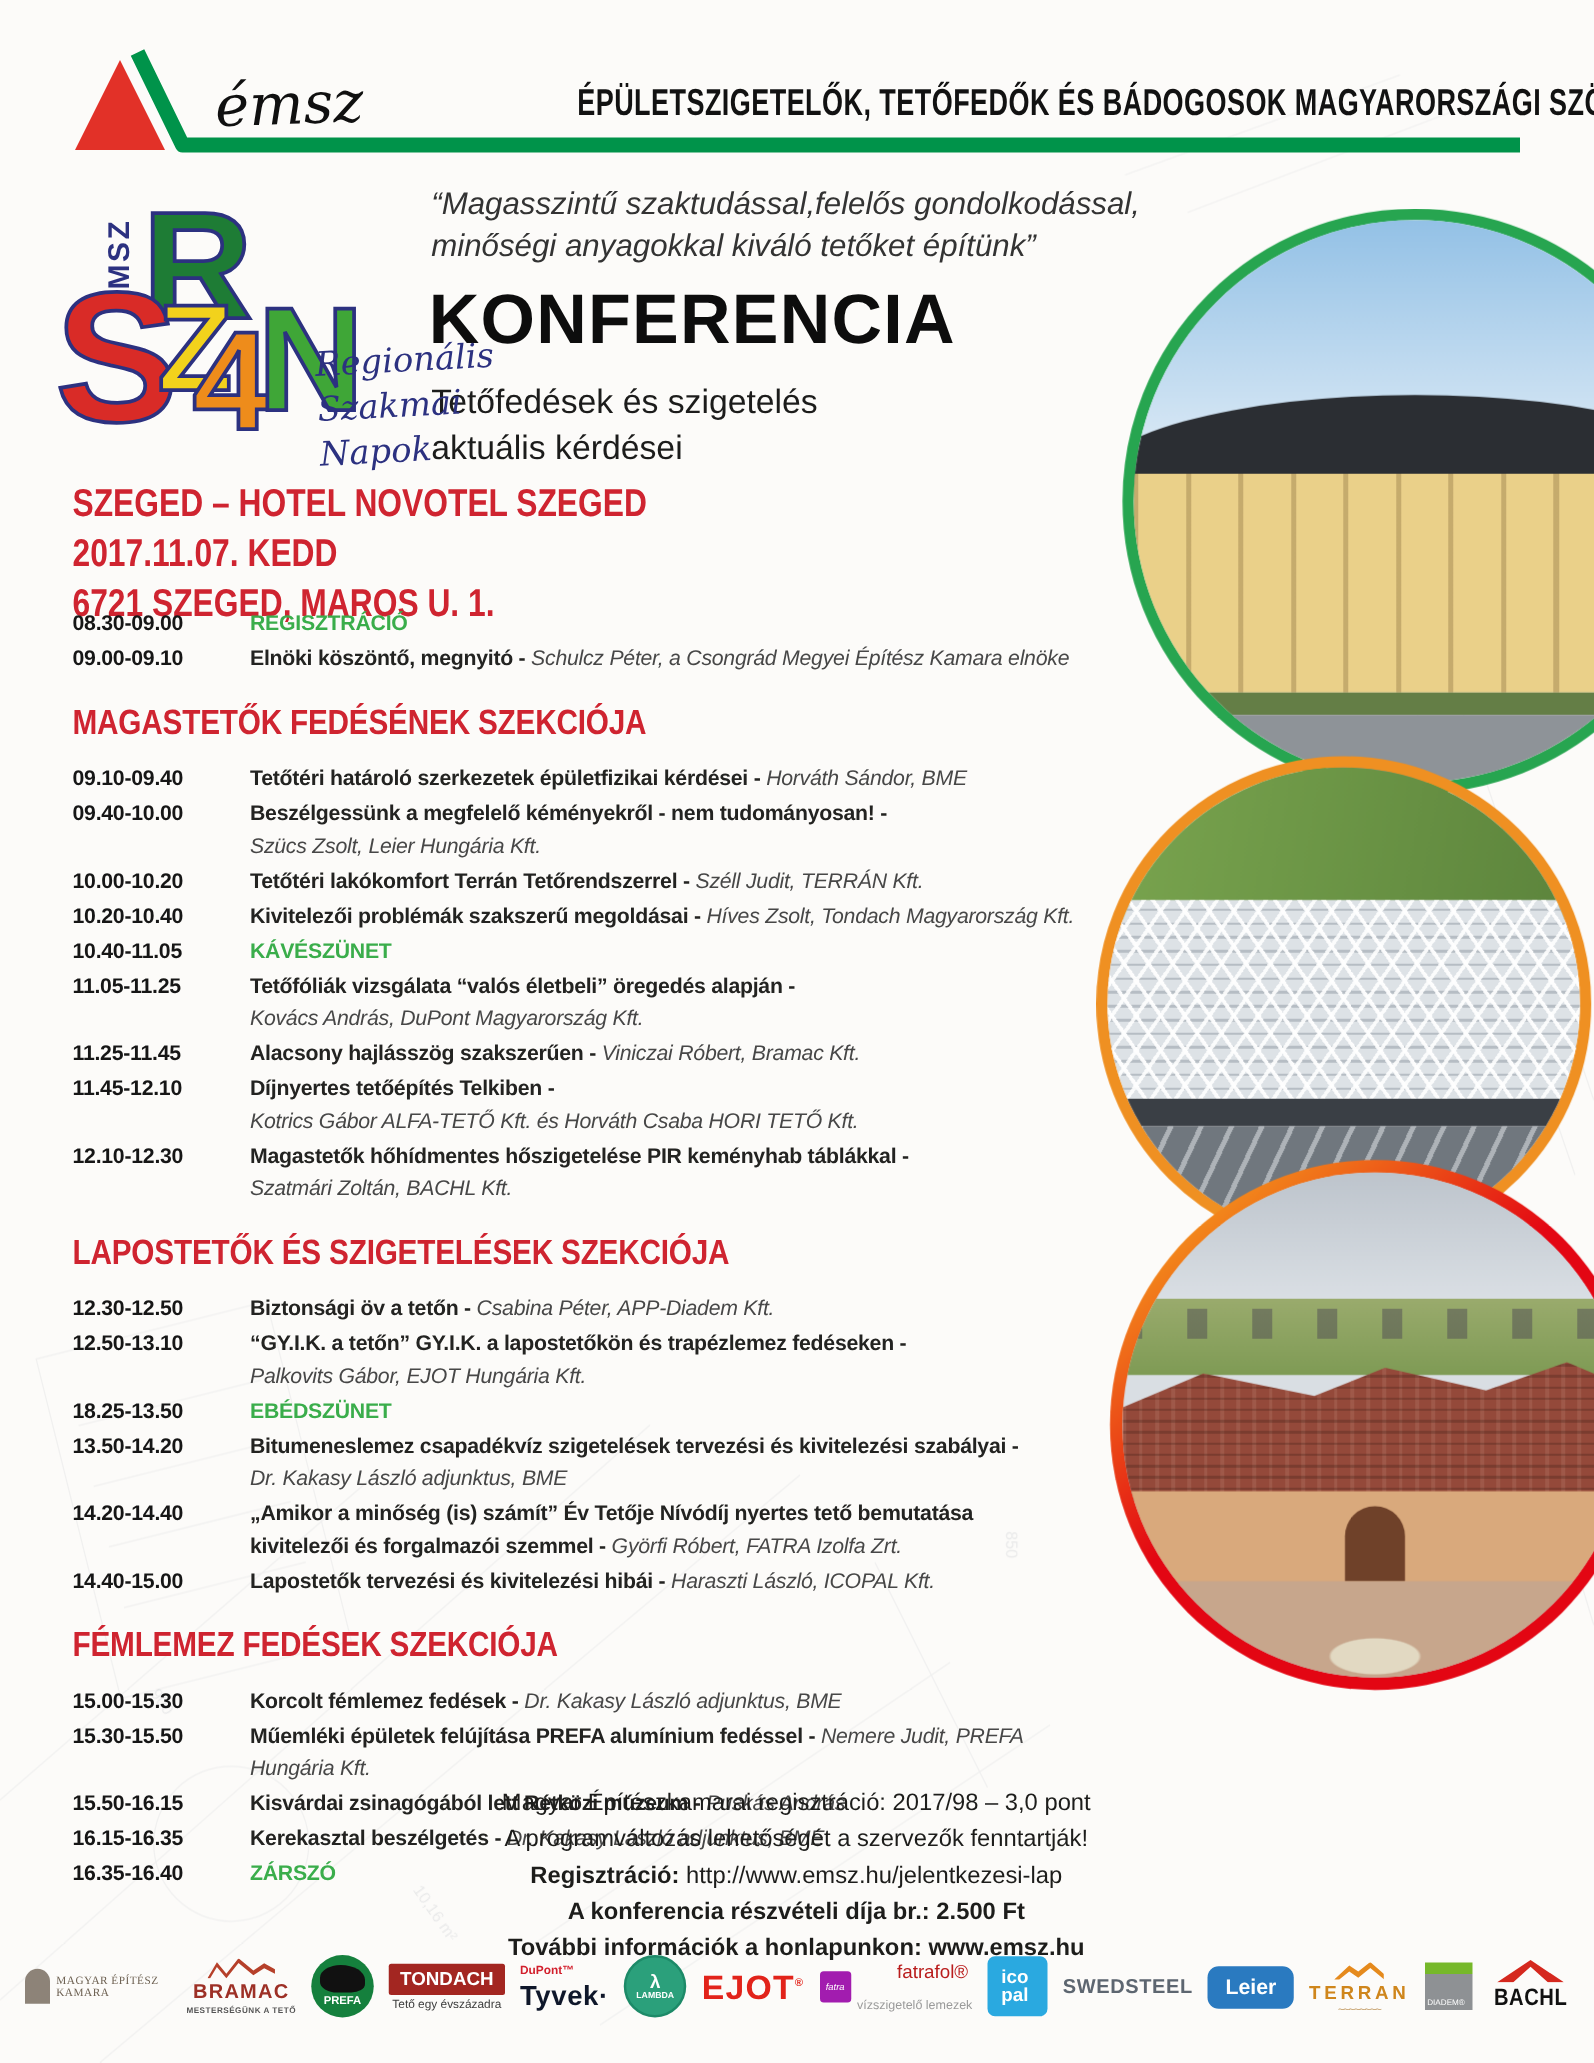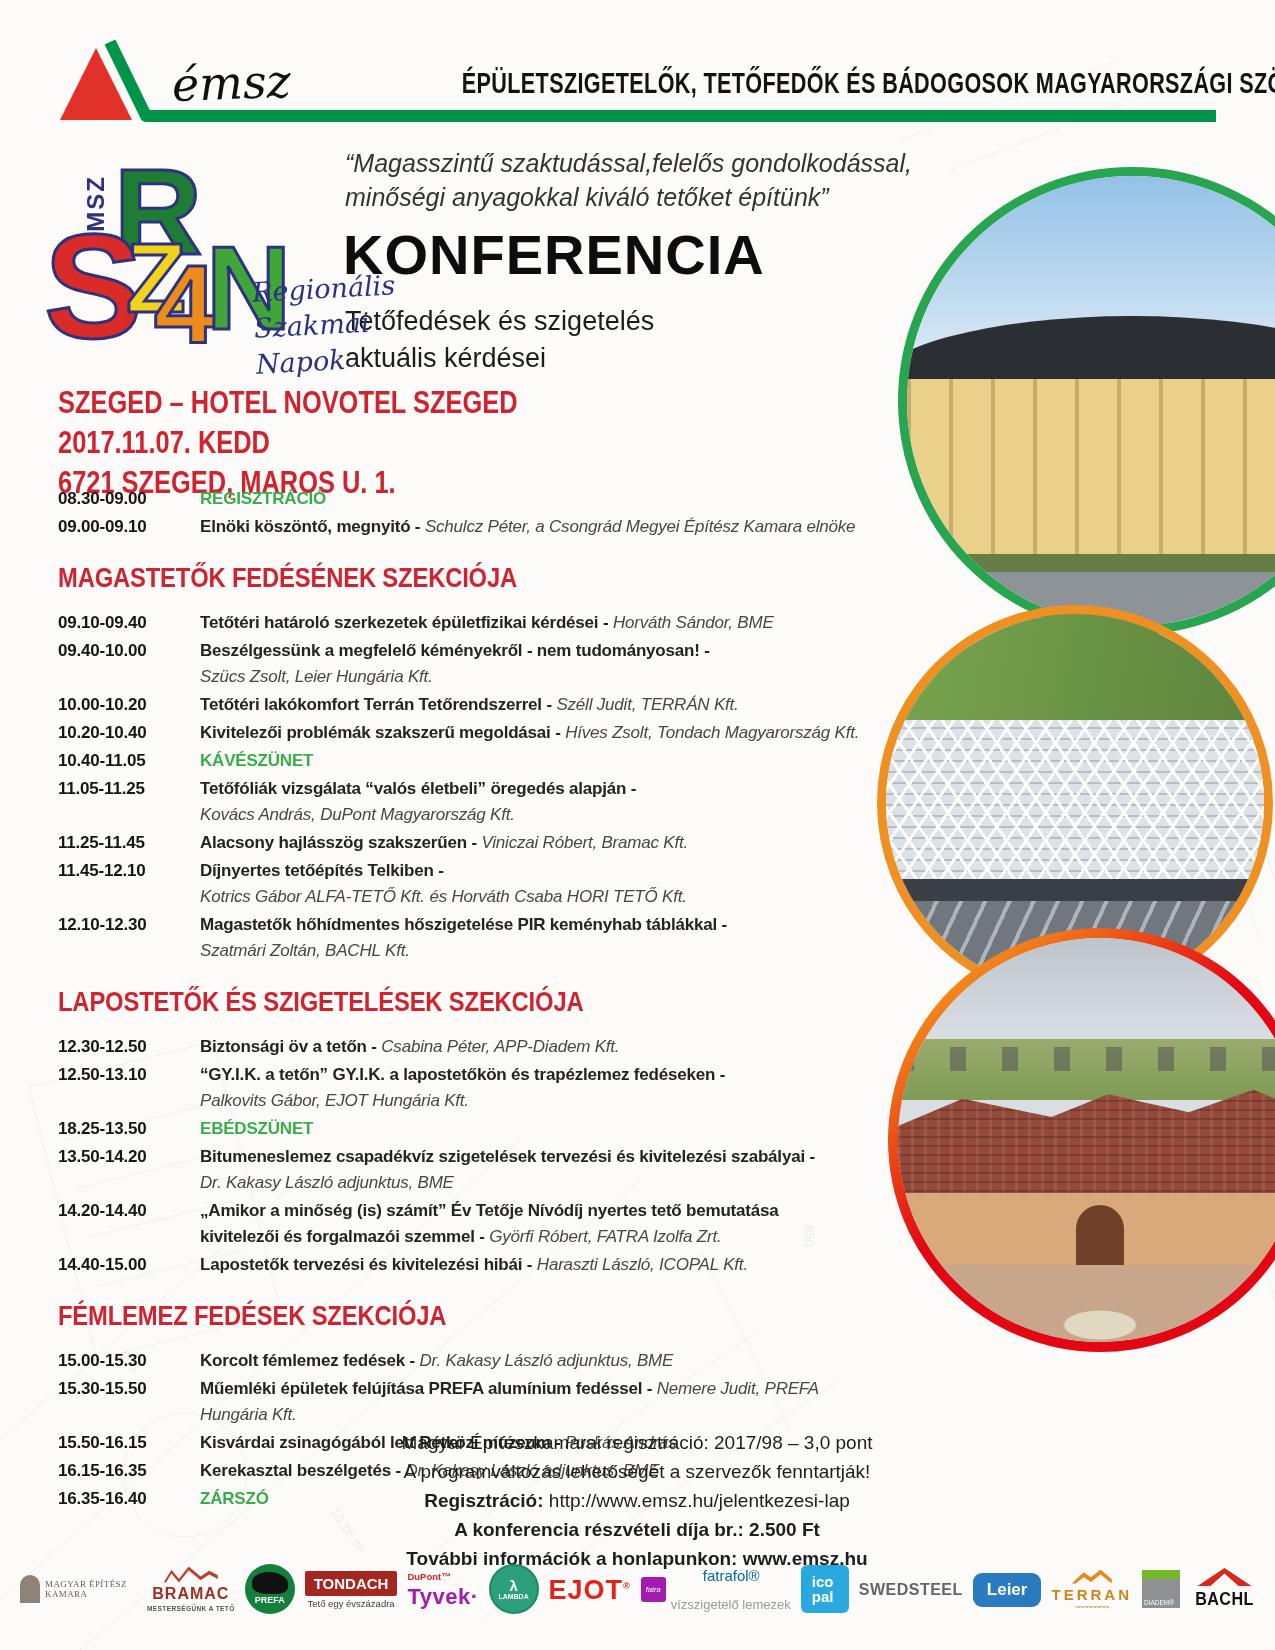--- a/index.html
+++ b/index.html
@@ -100,32 +100,32 @@
   .sp-bramac .sp-top{font-weight:bold;font-size:16px;color:#9d3026;letter-spacing:1px;}
   .sp-bramac .sp-bottom{font-size:6.5px;color:#555;font-weight:bold;letter-spacing:.4px;}
   .sp-prefa .sp-icon{width:50px;height:50px;border-radius:50%;background:#15803d;position:relative;}
   .sp-prefa .sp-icon::before{content:"";position:absolute;top:8px;left:7px;width:36px;height:22px;
     background:#111;border-radius:60% 70% 40% 50%;}
   .sp-prefa .sp-icon-text{position:relative;z-index:1;color:#fff;font-size:9px;font-weight:bold;margin-top:22px;}
   .sp-tondach .sp-top{background:#a32621;color:#fff;font-weight:bold;font-size:15px;padding:4px 9px;border-radius:2px;}
   .sp-tondach .sp-bottom{font-size:9.5px;color:#3d3d3d;}
   .sp-tyvek{align-items:flex-start;}
   .sp-tyvek .sp-top{font-size:9.5px;font-weight:bold;color:#d21f2c;}
-  .sp-tyvek .sp-bottom{color:#a21caf;font-weight:bold;font-size:22px;letter-spacing:.5px;}
+  .sp-tyvek .sp-bottom{color:#0f172a;font-weight:bold;font-size:22px;letter-spacing:.5px;}
   .sp-lambda .sp-icon{width:46px;height:46px;border-radius:50%;background:#2ba07b;flex-direction:column;
                       border:2px solid #1d8a68;}
   .sp-lambda .sp-icon::before{content:"\03BB";color:#fff;font-size:15px;font-weight:bold;line-height:1;}
   .sp-lambda .sp-icon-text{color:#fff;font-size:7px;font-weight:bold;}
   .sp-ejot .sp-top{color:#e2231a;font-weight:bold;font-size:27px;letter-spacing:1px;}
   .sp-ejot .sp-top::after{content:"\00AE";font-size:9px;vertical-align:super;}
   .sp-fatrafol{display:grid;grid-template-columns:auto auto;align-items:center;column-gap:5px;}
   .sp-fatrafol .sp-icon{grid-row:1/3;width:25px;height:25px;background:#a21caf;border-radius:3px;}
   .sp-fatrafol .sp-icon-text{color:#fff;font-style:italic;font-size:7.5px;}
-  .sp-fatrafol .sp-top{color:#0369a1;font-size:15px;justify-self:start;padding-left:32px;}
-  .sp-fatrafol .sp-bottom{font-size:13px;color:#9a9a9a;justify-self:start;margin-top:11px;}
+  .sp-fatrafol .sp-top{color:#b91c1c;font-size:15px;justify-self:start;padding-left:32px;}
+  .sp-fatrafol .sp-bottom{font-size:10px;color:#9a9a9a;justify-self:start;margin-top:11px;}
   .sp-icopal .sp-icon{width:48px;height:48px;background:#2aa9e0;border-radius:6px;}
   .sp-icopal .sp-icon-text{color:#fff;font-weight:bold;font-size:15px;width:26px;word-break:break-all;
                            line-height:15px;text-align:left;}
   .sp-swedsteel .sp-top{color:#5d6670;font-weight:bold;font-size:16px;letter-spacing:.5px;}
   .sp-leier .sp-top{background:#2a7ac0;color:#fff;font-weight:bold;font-size:17px;padding:7px 14px;border-radius:9px;}
   .sp-terran .sp-icon{width:40px;height:14px;background:#e58a1d;
     clip-path:polygon(0 100%,30% 20%,48% 55%,72% 0,100% 70%,100% 100%,72% 35%,48% 90%,30% 55%,10% 100%);}
   .sp-terran .sp-top{color:#cf861c;font-weight:bold;font-size:15px;letter-spacing:3px;}
   .sp-terran::after{content:"~~~~~~~~";color:#b98a4a;font-size:9px;letter-spacing:-1px;line-height:4px;}
   .sp-diadem .sp-icon{width:38px;height:38px;background:linear-gradient(#76b82a 0 9px,#8e9194 9px);

